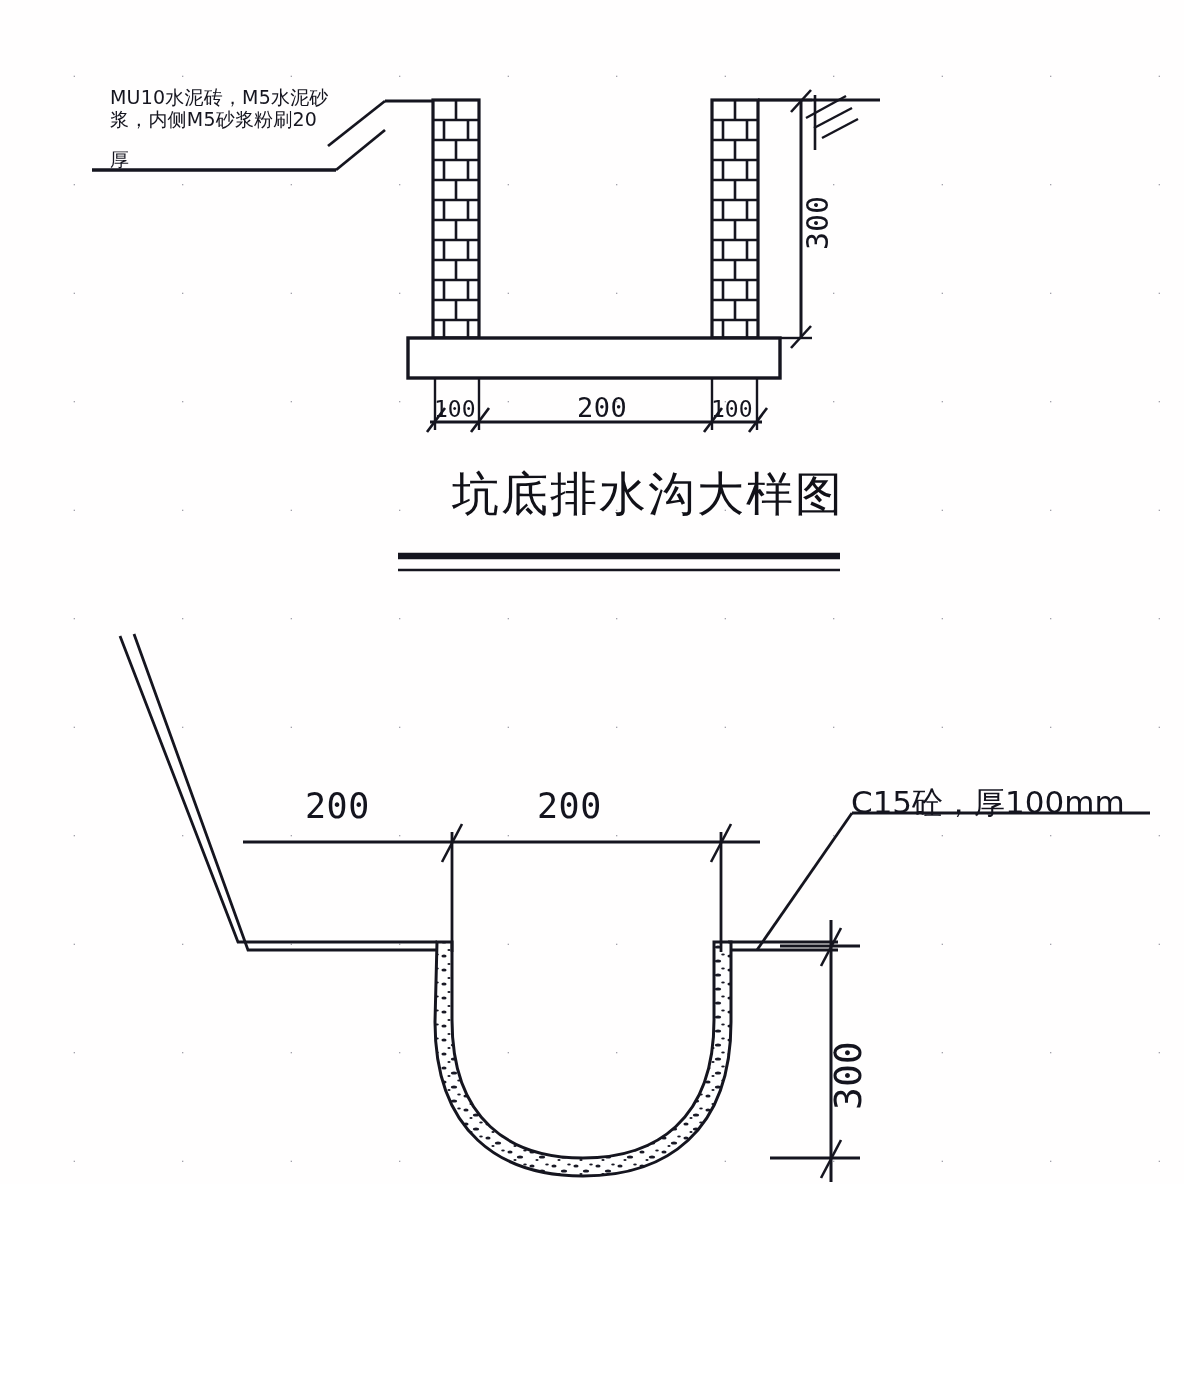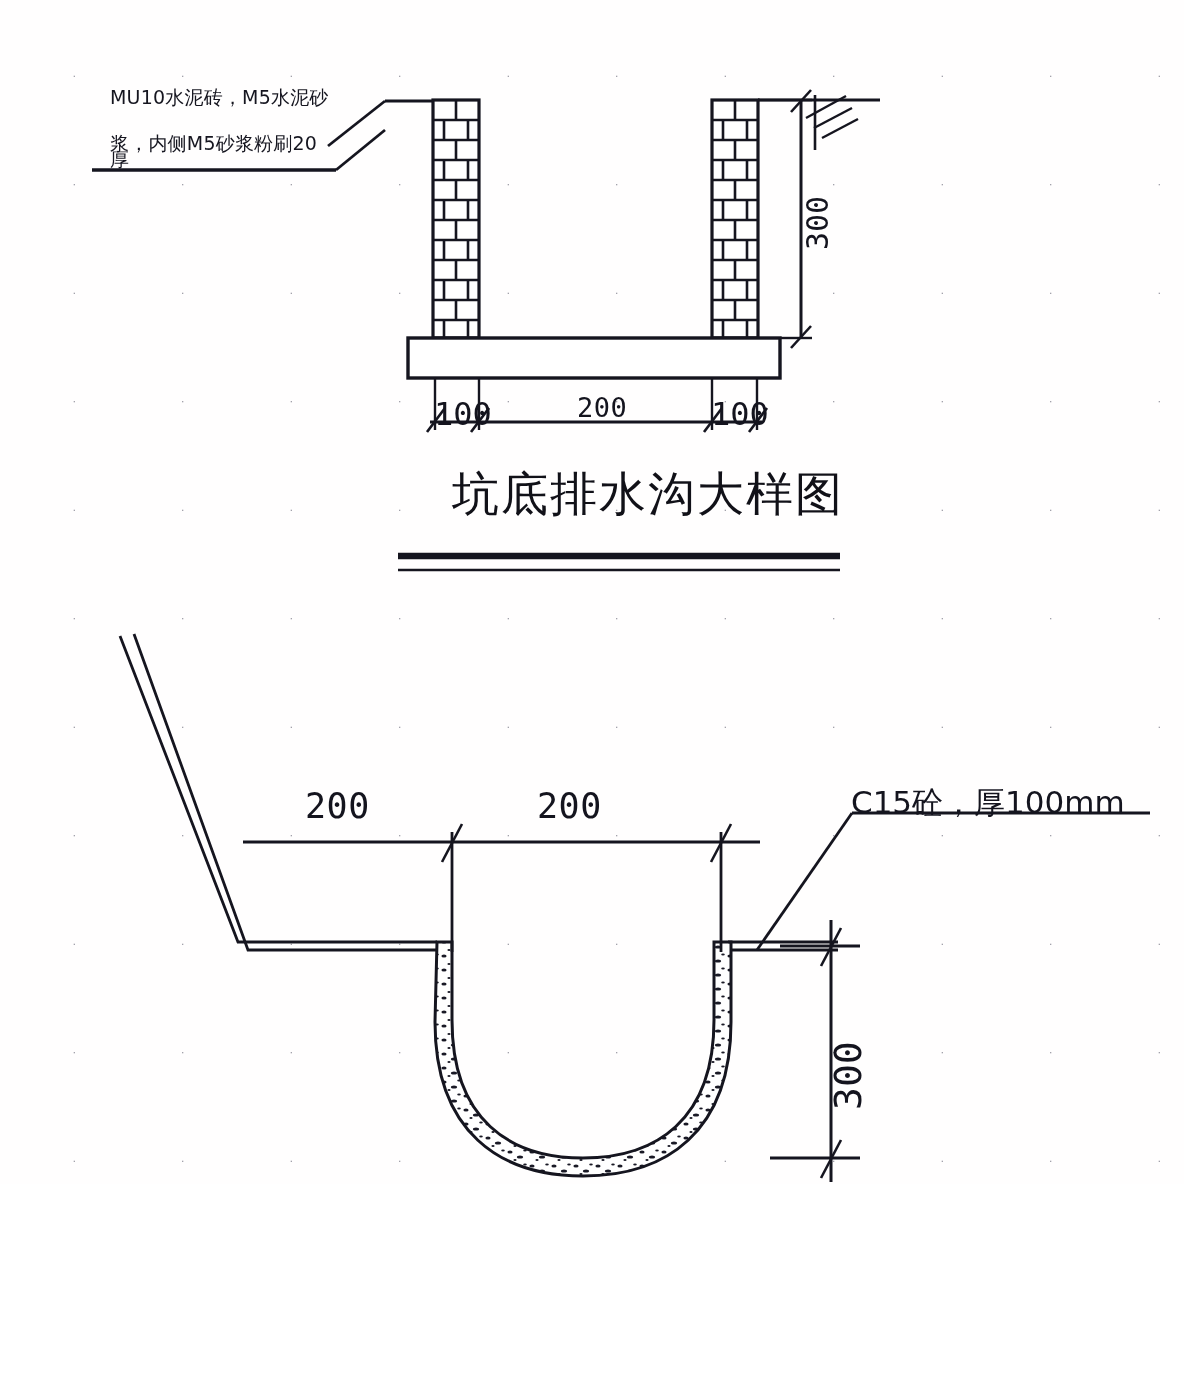--- a/index.html
+++ b/index.html
@@ -42,21 +42,21 @@
     font-weight: 400;
   }
   .dim-text {
     font-family: "DejaVu Sans Mono", monospace;
     font-size: 27px;
     letter-spacing: 0.5px;
     color: #14141e;
   }
   .dim-text-sm {
     font-family: "DejaVu Sans Mono", monospace;
-    font-size: 32px;
+    font-size: 23px;
     letter-spacing: 0px;
     color: #14141e;
   }
   .dim-text-vert {
     font-family: "DejaVu Sans Mono", monospace;
     font-size: 30px;
     color: #14141e;
     transform: rotate(-90deg);
     transform-origin: left top;
   }
@@ -270,21 +270,21 @@
       </g>
     </g>
 
     <g stroke="#15151f">
       <line x1="310" y1="1284" x2="875" y2="1284" stroke-width="2.8"></line>
       <line x1="310" y1="1298" x2="875" y2="1298" stroke-width="2.8"></line>
     </g>
   </svg>
 
   <div class="txt note-text" style="left:110px; top:86px;">MU10水泥砖，M5水泥砂</div>
-  <div class="txt note-text" style="left:110px; top:132px;">浆，内侧M5砂浆粉刷20</div>
+  <div class="txt note-text" style="left:110px; top:108px;">浆，内侧M5砂浆粉刷20</div>
   <div class="txt note-text" style="left:110px; top:148px;">厚</div>
 
   <div class="txt dim-text-vert" style="left:800px; top:250px;">300</div>
 
   <div class="txt dim-text-sm" style="left:434px; top:396px;">100</div>
   <div class="txt dim-text" style="left:577px; top:392px;">200</div>
   <div class="txt dim-text-sm" style="left:711px; top:396px;">100</div>
 
   <div class="txt title-text" style="left:452px; top:466px;">坑底排水沟大样图</div>
 

